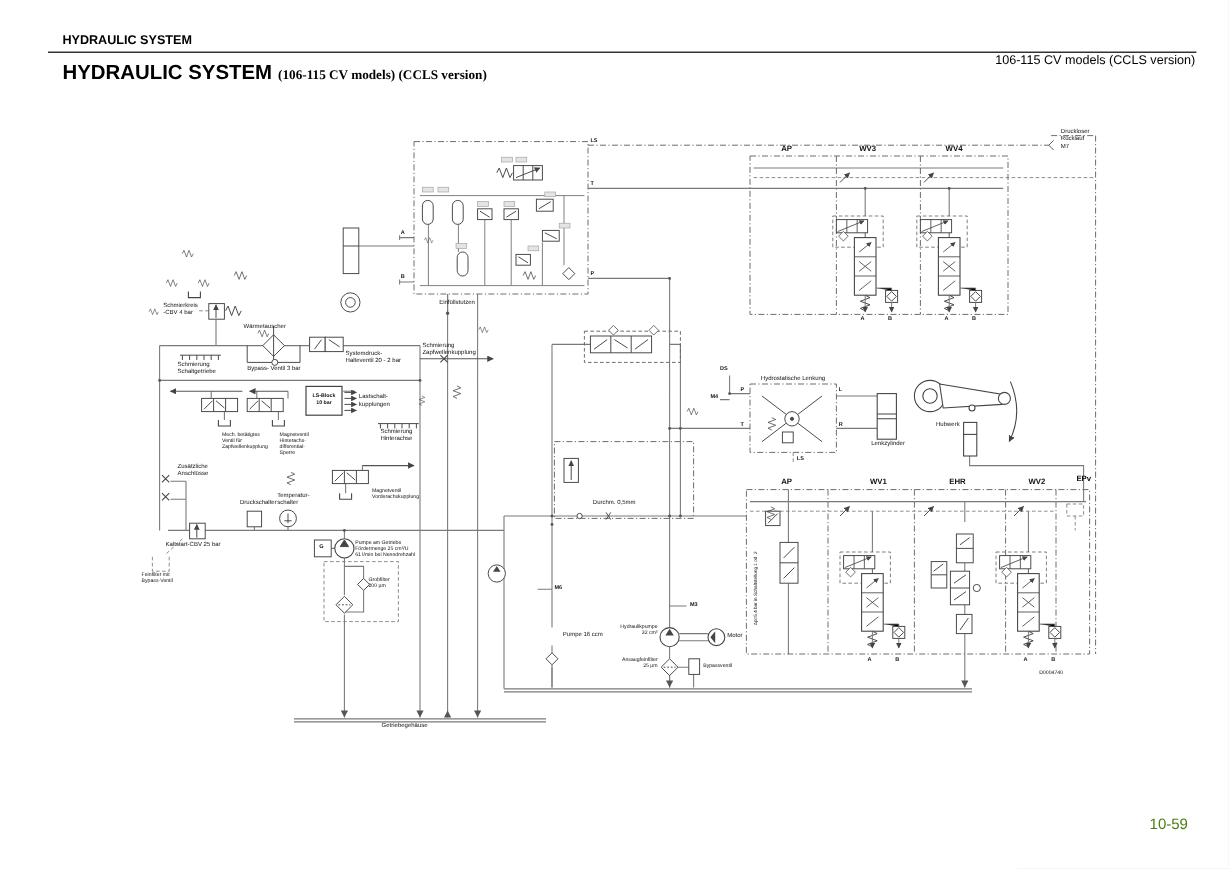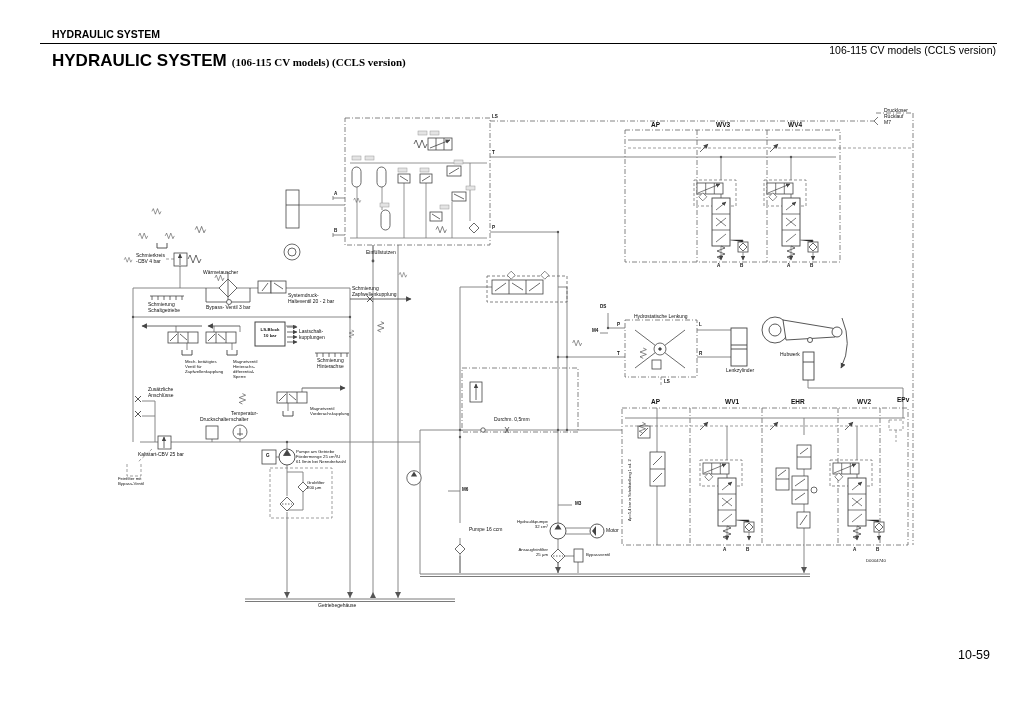--- a/index.html
+++ b/index.html
@@ -4,21 +4,21 @@
 <style>
   html,body{margin:0;padding:0;background:#e8e8e8;}
   .page{position:relative;width:1024px;height:724px;background:#ffffff;
         font-family:"Liberation Sans","DejaVu Sans",sans-serif;overflow:hidden;}
   .hdr-left{position:absolute;left:52px;top:28px;font-size:10.5px;font-weight:bold;color:#000;}
   .hdr-right{position:absolute;right:28px;top:28px;font-size:10.5px;font-weight:normal;color:#000;margin-top:16px;}
   .rule{position:absolute;left:40px;top:43px;width:957px;border-top:1.5px solid #000;}
   .title{position:absolute;left:52px;top:51px;display:flex;align-items:baseline;gap:5px;color:#000;}
   .title .big{font-size:17px;font-weight:bold;}
   .title .small{font-size:11px;font-weight:bold;font-family:Liberation Serif, serif;}
-  .pagenum{position:absolute;left:958px;top:648px;font-size:12.5px;color:#000000;}
+  .pagenum{position:absolute;left:958px;top:680px;font-size:12.5px;color:#4d7c0f;}
   svg{position:absolute;left:0;top:0;}
   .lbl{position:absolute;font-size:5px;line-height:1.18;color:#111;white-space:pre-line;}
   .lbl.s4{font-size:4.3px;}
   .sect{position:absolute;font-size:6.5px;font-weight:bold;color:#111;}
   .port{position:absolute;font-size:4.6px;font-weight:bold;color:#111;}
   .vert{position:absolute;font-size:3.9px;color:#111;transform:rotate(-90deg);transform-origin:0 0;white-space:nowrap;}
   .inbox{position:absolute;font-size:4.4px;font-weight:bold;color:#111;text-align:center;white-space:pre-line;line-height:1.25;}
   .ra{text-align:right;}
 </style>
 </head>

